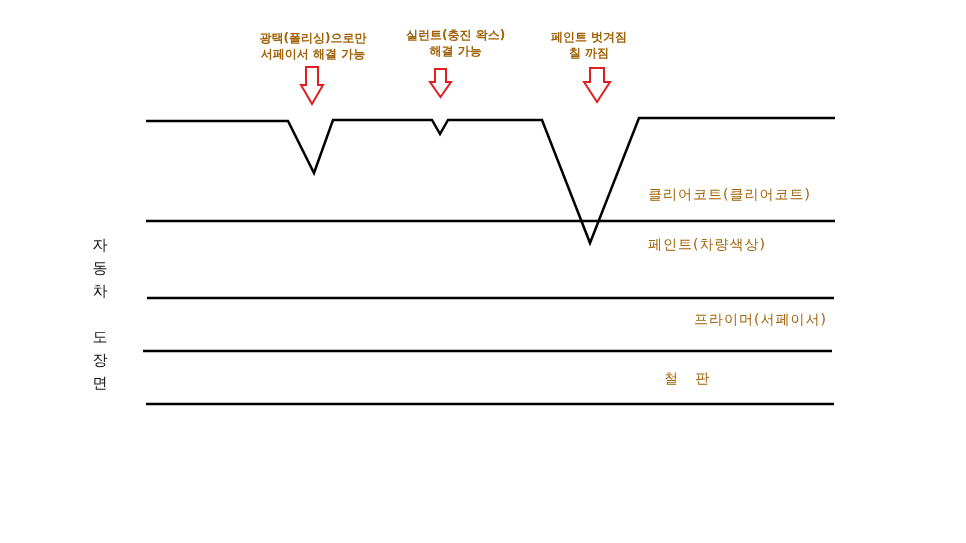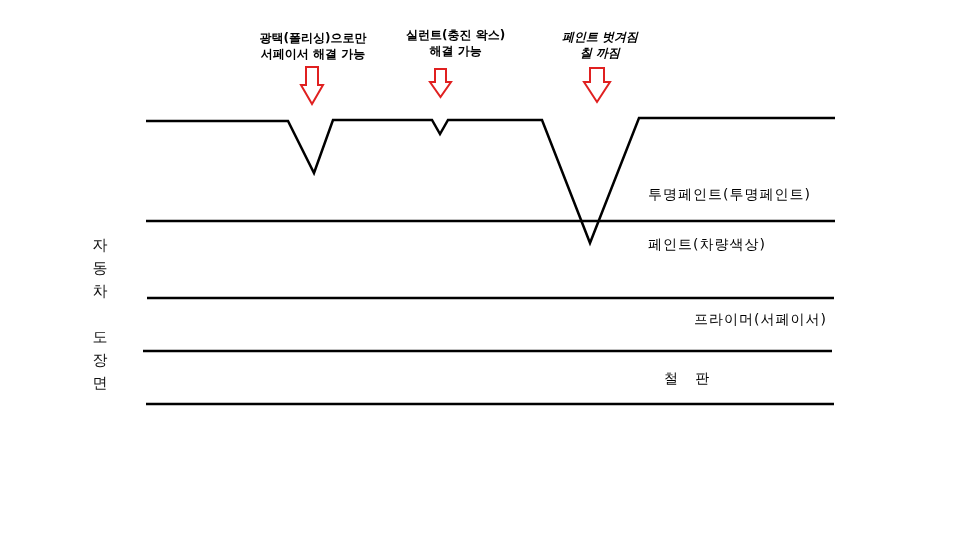--- a/index.html
+++ b/index.html
@@ -1,19 +1,19 @@
 <!DOCTYPE html>
 <html><head>
 <meta charset="utf-8">
 <style>
   html, body { margin:0; padding:0; background:#ffffff; }
   body { width:966px; height:543px; position:relative; overflow:hidden;
          font-family:"DejaVu Sans","Liberation Sans",sans-serif; color:#111; }
   #diagram { position:absolute; left:0; top:0; }
-  .lbl { position:absolute; font-size:13px; line-height:17px; white-space:nowrap; color:#000000; }
+  .lbl { position:absolute; font-size:13px; line-height:17px; white-space:nowrap; color:#a16207; }
   .callout { text-align:center; font-weight:bold; font-size:12px; line-height:16px; }
   .layer { font-size:14px; letter-spacing:1px; }
   .vert { position:absolute; left:90px; top:234px; width:20px; text-align:center;
           font-size:15px; line-height:23px; }
   .vert span { display:block; }
 </style>
 </head>
 <body>
 
 <svg id="diagram" width="966" height="543" viewBox="0 0 966 543">
@@ -37,26 +37,26 @@
 </svg>
 
 <div class="lbl callout" style="left:248px; top:30px; width:130px;">
   <div>광택(폴리싱)으로만</div>
   <div>서페이서 해결 가능</div>
 </div>
 <div class="lbl callout" style="left:406px; top:27px; text-align:center;">
   <div>실런트(충진 왁스)</div>
   <div>해결 가능</div>
 </div>
-<div class="lbl callout" style="left:545px; top:29px; width:110px;font-style:italic;">
+<div class="lbl callout" style="left:534px; top:29px; width:110px;">
   <div>페인트 벗겨짐</div>
   <div>칠 까짐</div>
 </div>
 
-<div class="lbl layer" style="left:648px; top:186px;">투명페인트(투명페인트)</div>
+<div class="lbl layer" style="left:648px; top:186px;">클리어코트(클리어코트)</div>
 <div class="lbl layer" style="left:648px; top:236px;">페인트(차량색상)</div>
 <div class="lbl layer" style="left:658px; top:311px;margin-left:36px;">프라이머(서페이서)</div>
 <div class="lbl layer" style="left:664px; top:370px; white-space:pre;">철   판</div>
 
 <div class="vert">
   <span>자</span>
   <span>동</span>
   <span>차</span>
   <span style="height:23px;"></span>
   <span>도</span>

